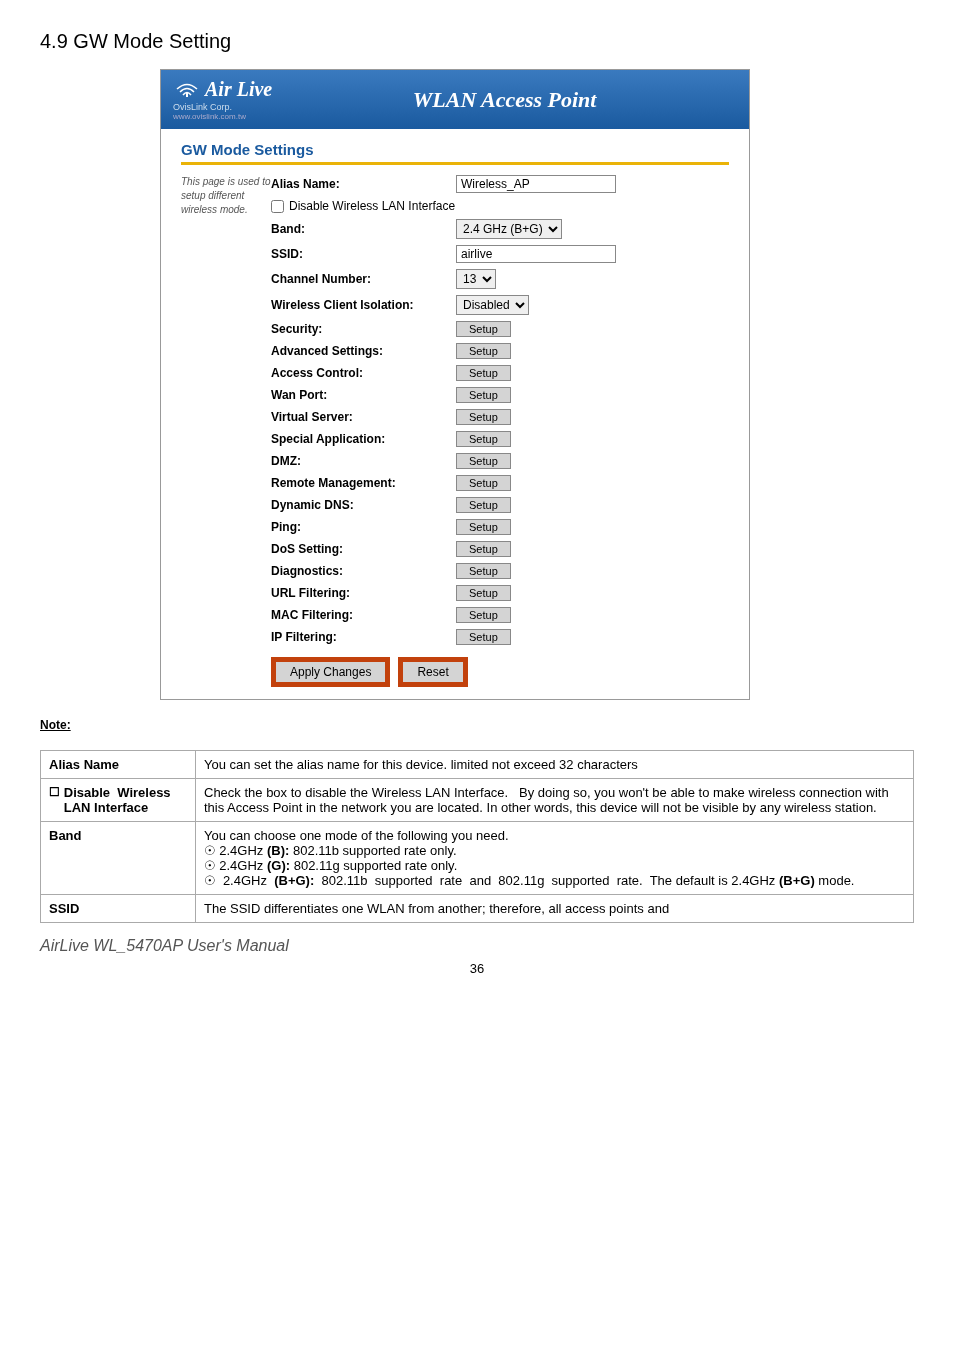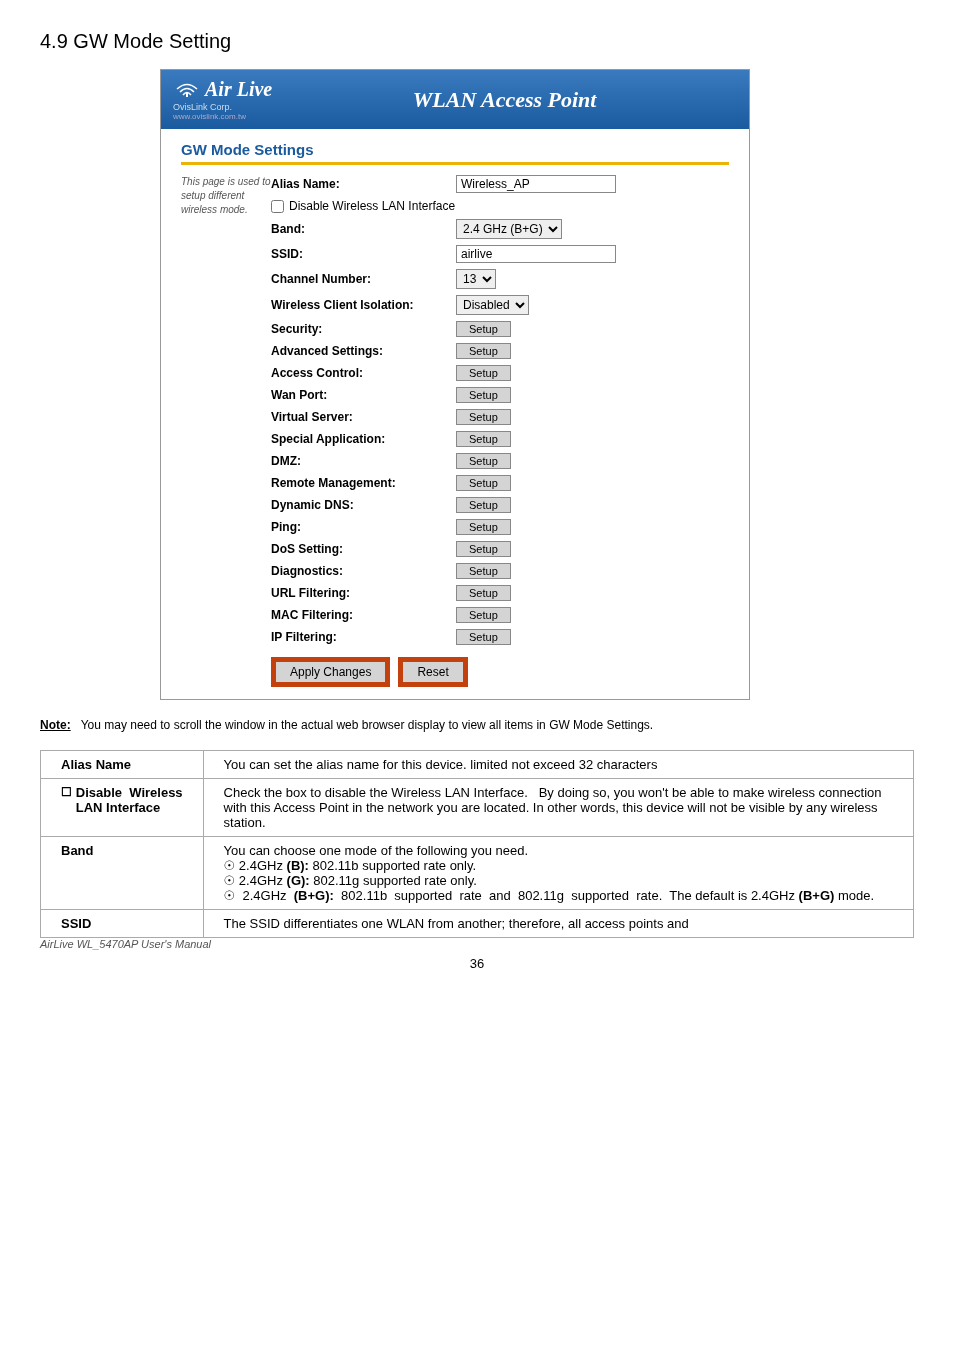--- a/index.html
+++ b/index.html
@@ -134,32 +134,33 @@
       text-decoration: underline;
       white-space: nowrap;
     }
     table.info-table {
       width: 100%;
       border-collapse: collapse;
       font-size: 13px;
     }
     table.info-table td {
       border: 1px solid #aaa;
-      padding: 6px 20px;
+      padding: 6px 8px;
       vertical-align: top;
     }
     table.info-table td:first-child {
       font-weight: bold;
       width: 155px;
       white-space: nowrap;
     }
     .footer-text {
-      font-size: 11px;
+      font-size: 16px;
       color: #555;
       font-style: italic;
+      margin-top: 14px;
     }
     .page-num {
       text-align: center;
       font-size: 13px;
       margin-top: 6px;
     }
     .router-wrapper {
       position: relative;
     }
   </style>
@@ -300,21 +301,20 @@
             <button class="apply-btn">Reset</button>
           </div>
         </div>
       </div>
     </div>
   </div>
 </div>
 
 <div class="note-section">
   <span class="note-label">Note:</span>
-  <span>You may need to scroll the window in the actual web browser display to view all items in GW Mode Settings.</span>
 </div>
 
 <table class="info-table">
   <tbody>
 
     <tr>
       <td><strong>Alias Name</strong></td>
       <td>You can set the alias name for this device. limited not exceed 32 characters</td>
     </tr>
 

